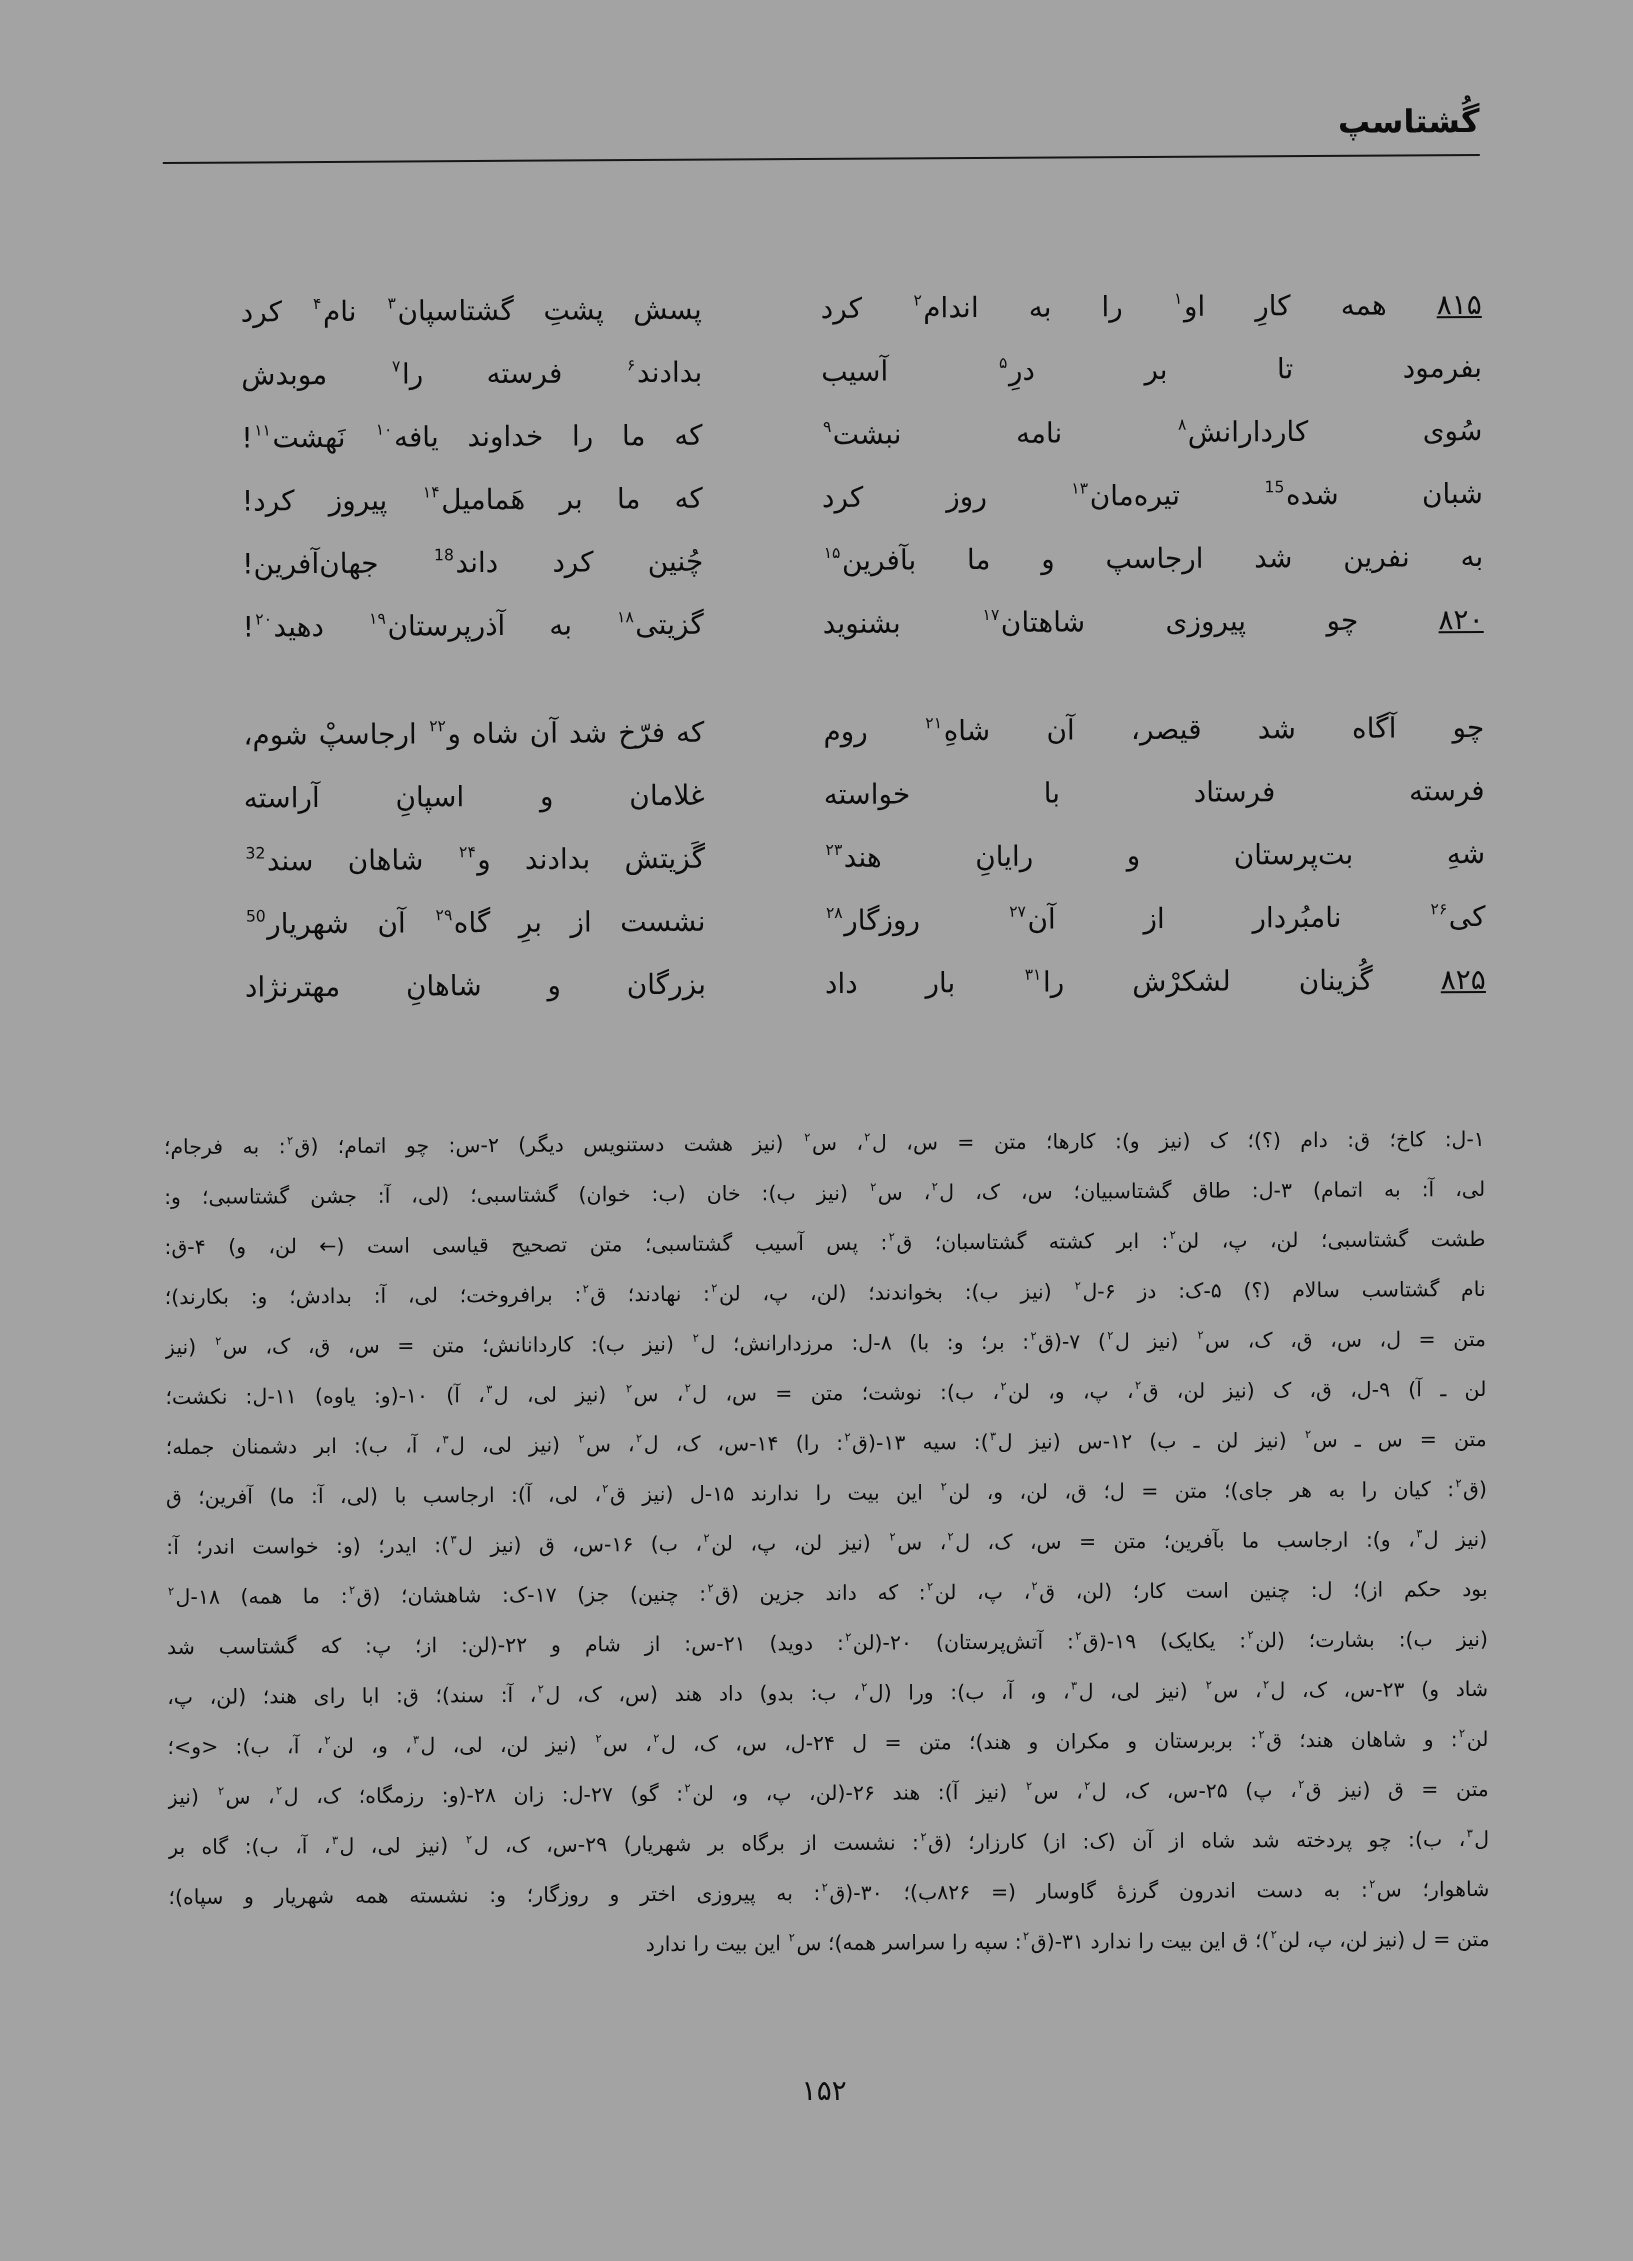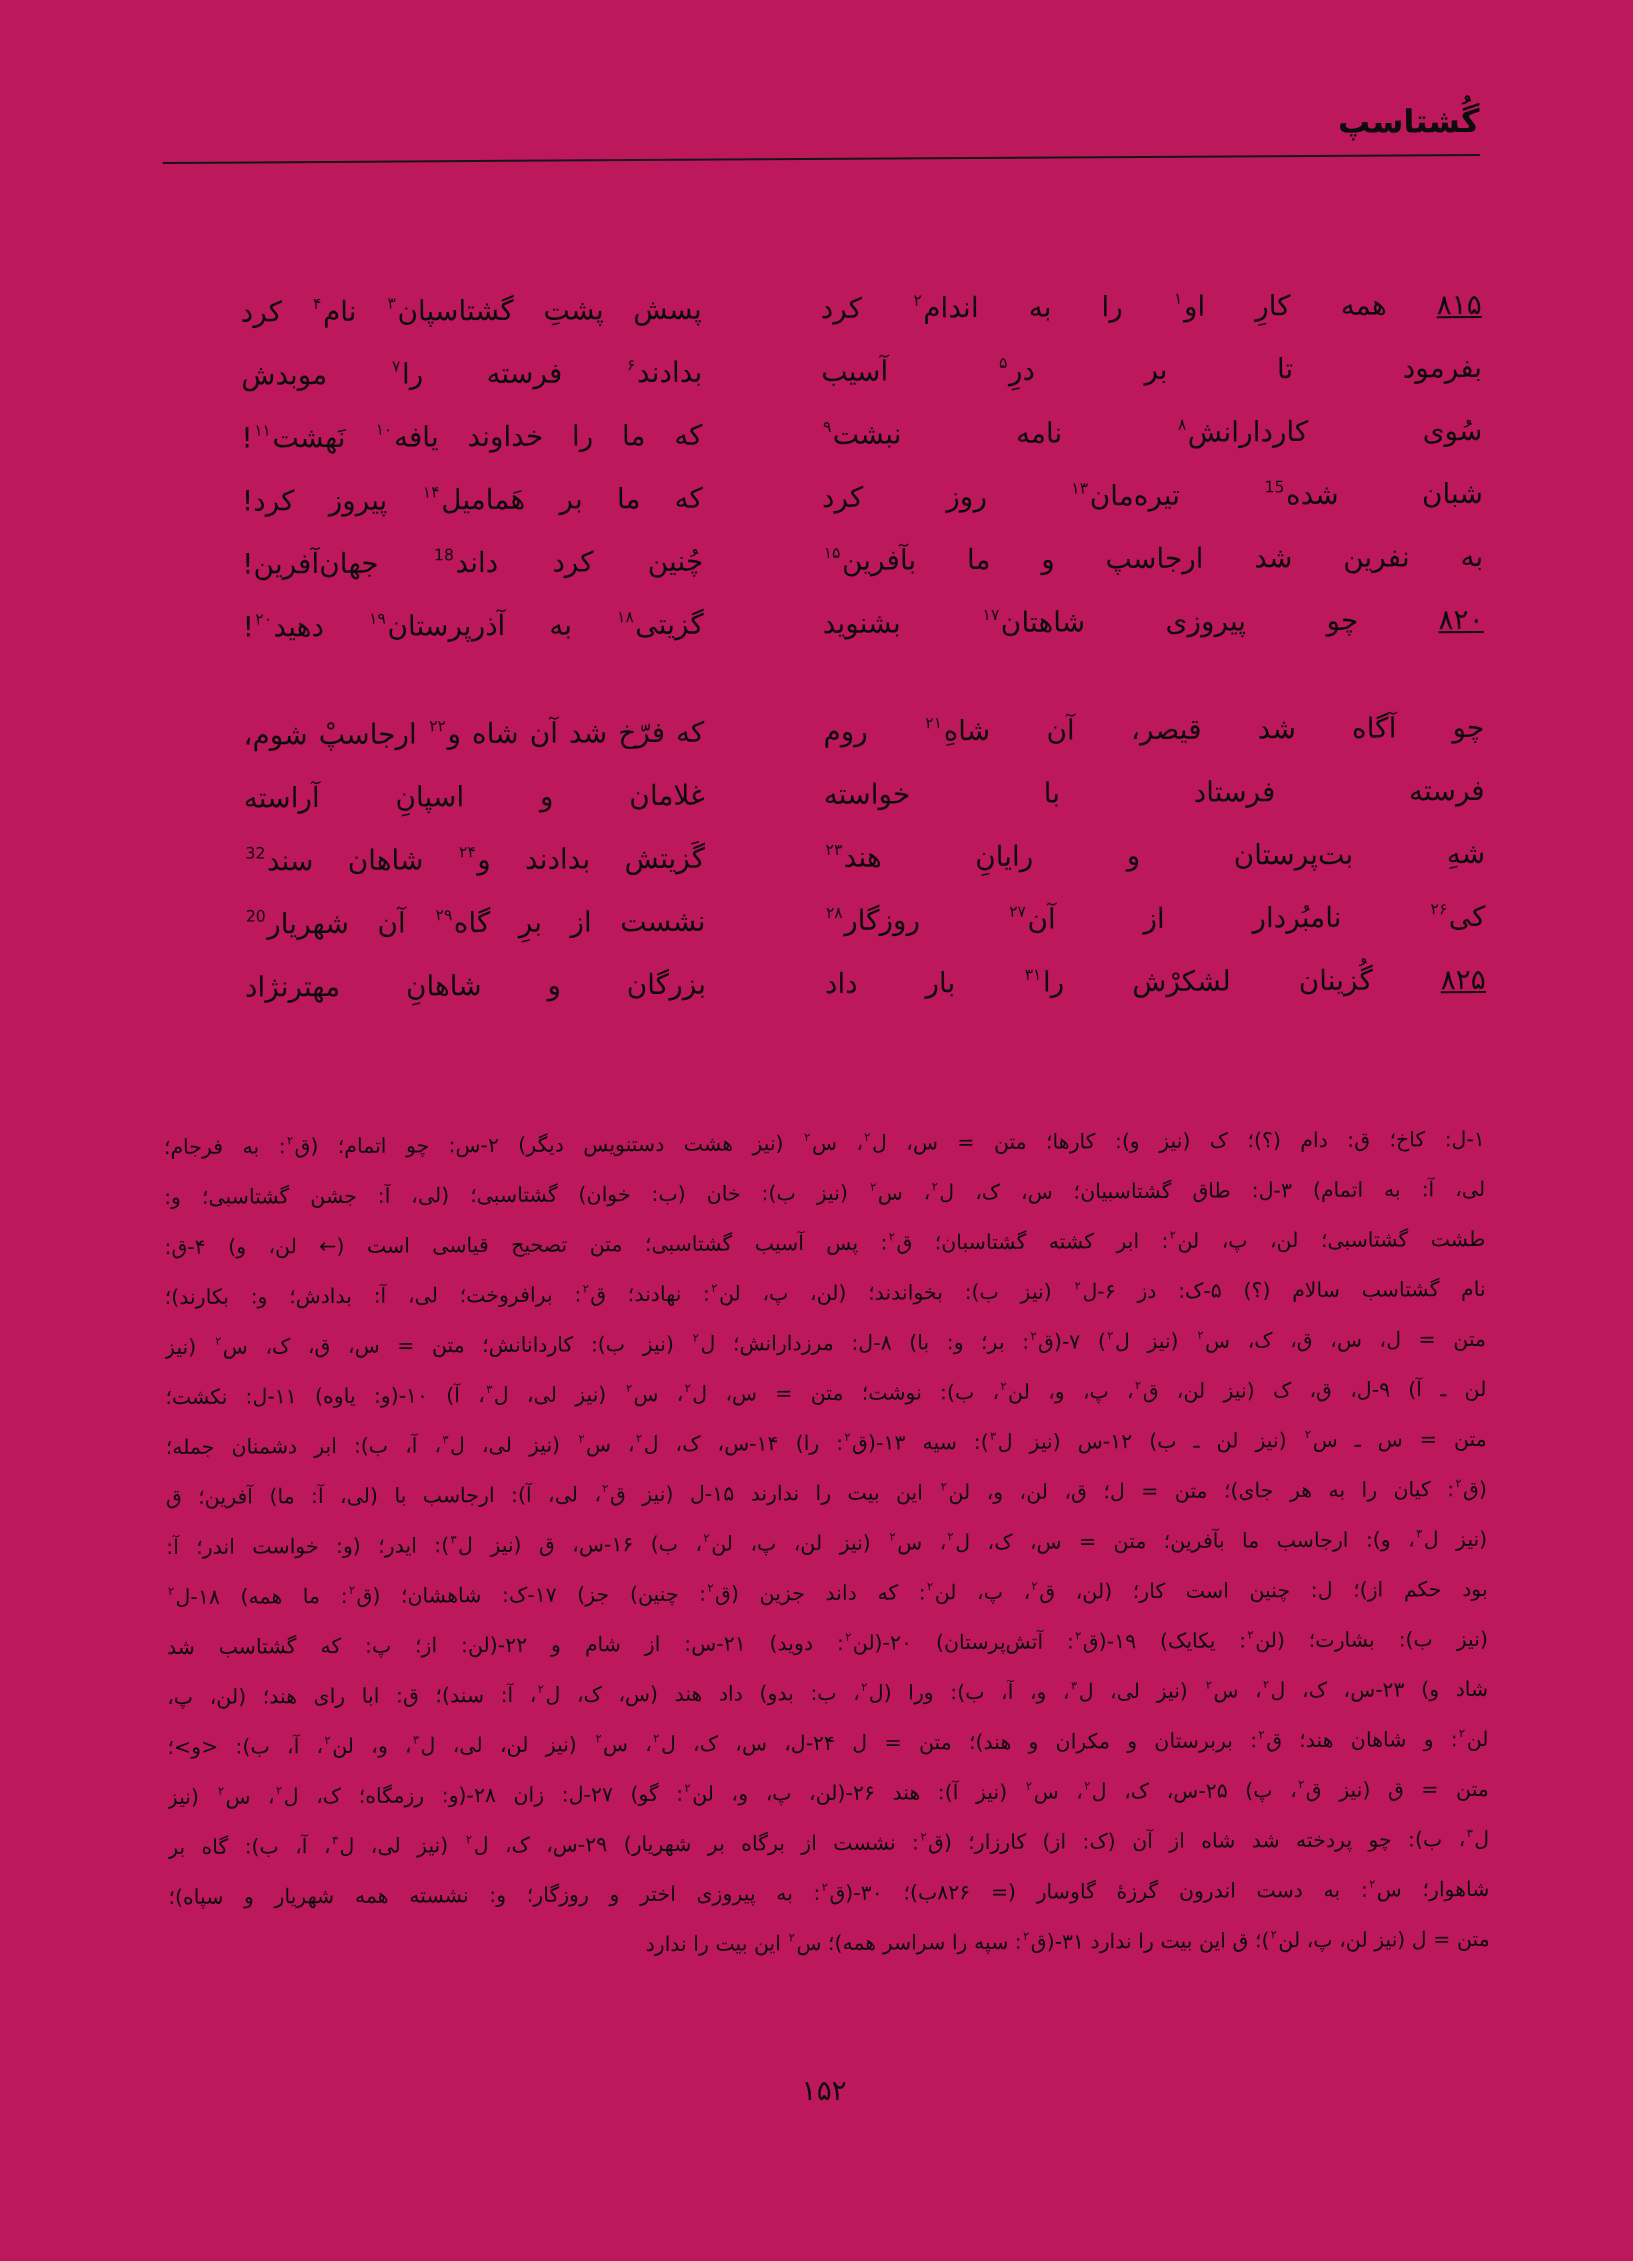--- a/index.html
+++ b/index.html
@@ -1,20 +1,20 @@
 <!DOCTYPE html>
 <html lang="fa" style="font-size:11px"><head>
 <meta charset="utf-8">
 <style>
   html,body{margin:0;padding:0;background:#e8e8e8;}
   .page{
     position:relative;
     width:1633px;height:2261px;
     margin:0 auto;
-    background:#be185d;
+    background:#a3a3a3;
     color:#0c0c0c;
     font-family:"DejaVu Sans",sans-serif;
     overflow:hidden;
   }
   .scan{transform:rotate(-0.35deg);transform-origin:50% 40%;}
 
   
   .hdr-title{
     margin:0;
     padding:106px 149px 14px 0;
@@ -252,21 +252,21 @@
               <span class="w">از</span>
               <span class="w">آن<sup>۲۷</sup></span>
               <span class="w">روزگار<sup>۲۸</sup></span>
             </div>
             <div class="hemistich left">
               <span class="w">نشست</span>
               <span class="w">از</span>
               <span class="w">برِ</span>
               <span class="w">گاه<sup>۲۹</sup></span>
               <span class="w">آن</span>
-              <span class="w">شهریار<sup>20</sup></span>
+              <span class="w">شهریار<sup>50</sup></span>
             </div>
           </div>
           <div class="couplet">
             <div class="hemistich right">
               <span class="vnum">۸۲۵</span>
               <span class="w">گُزینان</span>
               <span class="w">لشکرْش</span>
               <span class="w">را<sup>۳۱</sup></span>
               <span class="w">بار</span>
               <span class="w">داد</span>

